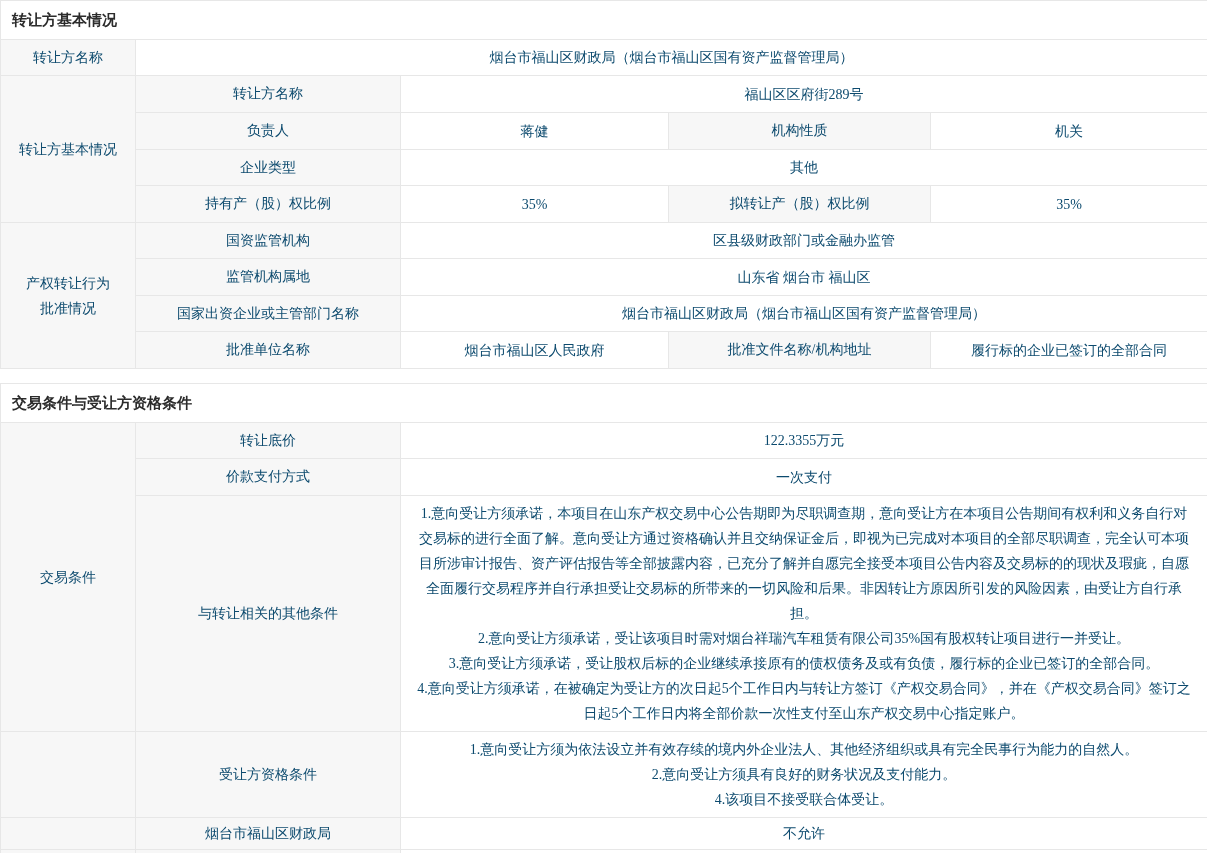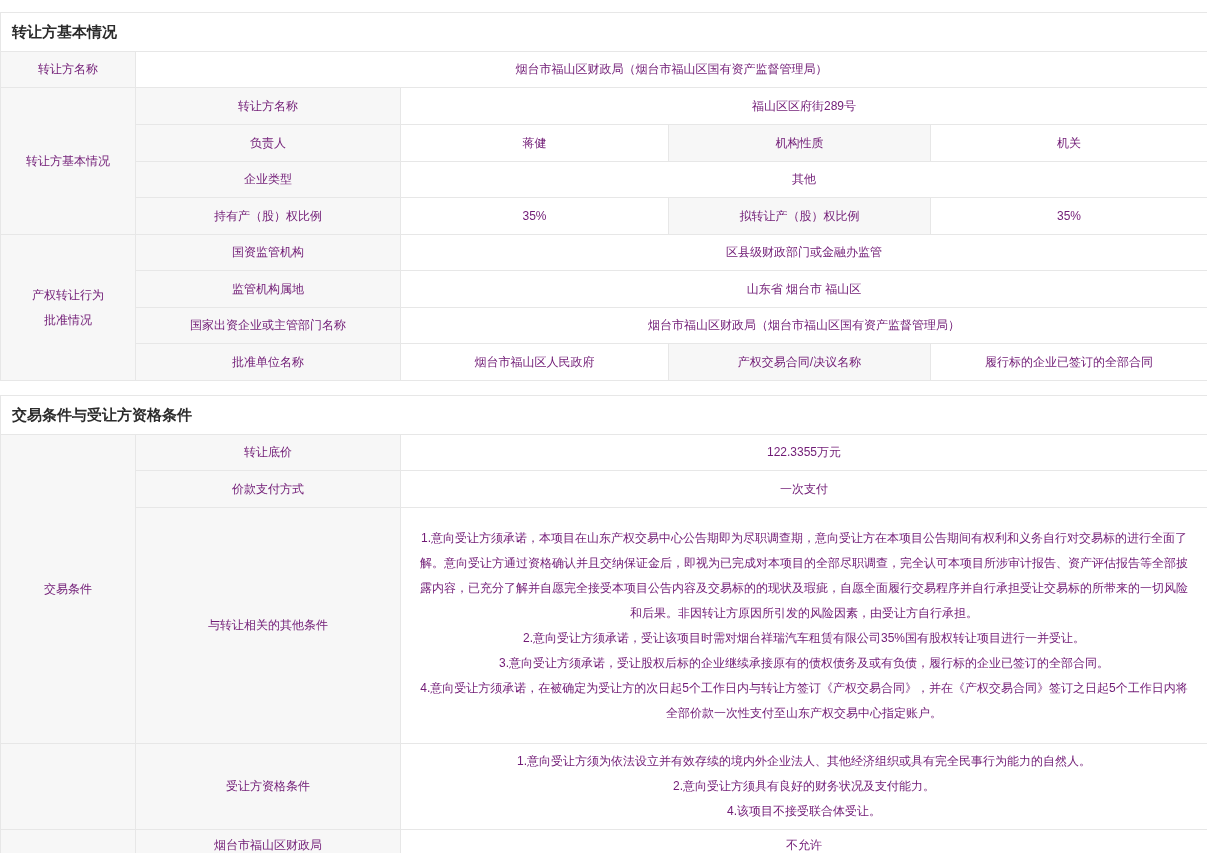--- a/index.html
+++ b/index.html
@@ -1,25 +1,25 @@
 <!DOCTYPE html>
 <html><head>
 <meta charset="utf-8">
 <style>
   html,body{margin:0;padding:0;background:#ffffff;}
   .page{
     width:1207px;height:853px;overflow:hidden;background:#ffffff;
-    font-family:Liberation Sans, sans-serif;
-    box-sizing:border-box;padding-top:12px;
+    font-family:Liberation Serif, serif;
+    box-sizing:border-box;padding-top:0;
   }
   table{border-collapse:collapse;width:1207px;table-layout:fixed;}
   .tbl-gap{height:14px;}
   td{
     border:1px solid #e7e7e7;
-    font-size:12px;color:#701a75;
+    font-size:14px;color:#0c4a6e;
     vertical-align:middle;
     overflow:hidden;
     word-break:break-all;
   }
   td.sec{
     font-weight:bold;font-size:15px;color:#2b2b2b;
     text-align:left;padding:0 11px;background:#ffffff;
     height:38px;
   }
   td.grp{
@@ -94,21 +94,21 @@
       <td class="lbl">监管机构属地</td>
       <td class="val" colspan="3">山东省 烟台市 福山区</td>
     </tr>
     <tr class="r36">
       <td class="lbl">国家出资企业或主管部门名称</td>
       <td class="val" colspan="3">烟台市福山区财政局（烟台市福山区国有资产监督管理局）</td>
     </tr>
     <tr class="r37">
       <td class="lbl">批准单位名称</td>
       <td class="val">烟台市福山区人民政府</td>
-      <td class="lbl">产权交易合同/决议名称</td>
+      <td class="lbl">批准文件名称/机构地址</td>
       <td class="val">履行标的企业已签订的全部合同</td>
     </tr>
   </tbody>
     </table>
 
   <div class="tbl-gap"></div>
 
   <table>
     <colgroup>
       <col style="width:135px">

